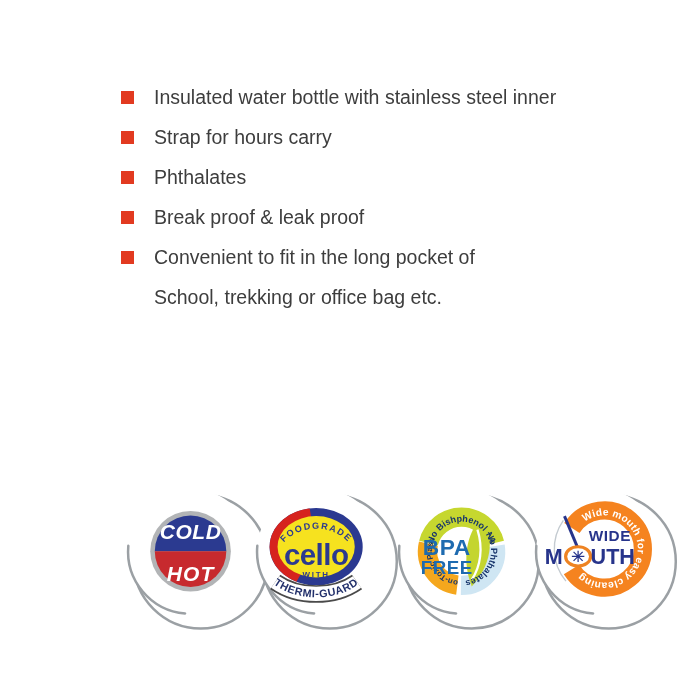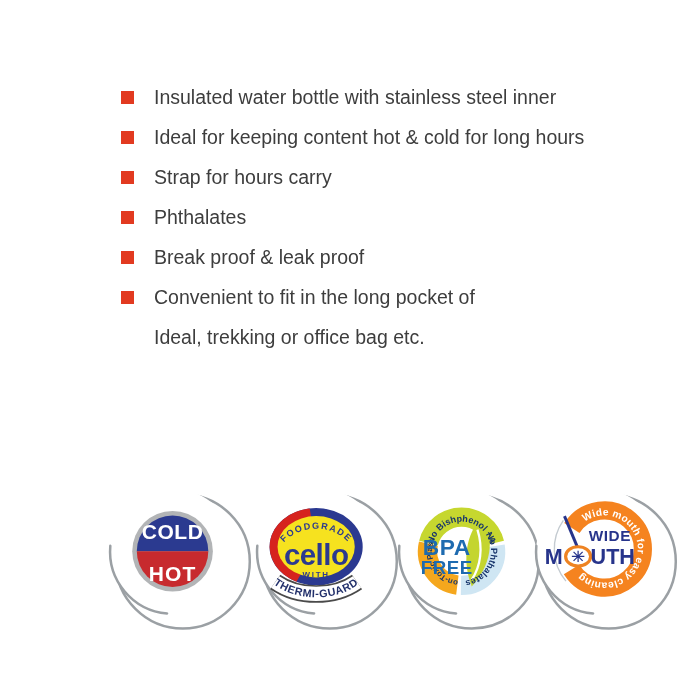--- a/index.html
+++ b/index.html
@@ -6,58 +6,54 @@
   .page{position:relative;width:700px;height:700px;background:#ffffff;overflow:hidden;
         font-family:"Liberation Sans",sans-serif;margin-left:37px;}
   .features{position:absolute;left:84px;top:84px;width:560px;}
   .feat-row{display:flex;align-items:flex-start;height:40px;}
   .bullet{flex:0 0 13px;width:13px;height:13px;background:#e23a20;margin-top:7px;}
   .bullet.hidden{visibility:hidden;}
   .feat-text{margin-left:20px;font-size:19.5px;line-height:27px;color:#3d3d3d;letter-spacing:0px;white-space:nowrap;}
   .badges{position:absolute;left:0;top:0;}
   .badge{position:absolute;width:159px;height:159px;}
   .badge svg{display:block;width:159px;height:159px;font-family:"Liberation Sans",sans-serif;}
-  .b1{left:64px;top:482px;}
+  .b1{left:82px;top:482px;font-style:italic;}
   .b2{left:211px;top:482px;}
   .b3{left:353px;top:482px;}
   .b4{left:490px;top:482px;}
 </style>
 </head>
 <body>
 
 <div class="page">
 
   <div class="features">
     <div class="feat-row">
       <span class="bullet"></span>
       <span class="feat-text">Insulated water bottle with stainless steel inner</span>
-    </div>
-    <div class="feat-row">
-      <span class="bullet"></span>
-      <span class="feat-text">Ideal for keeping content hot &amp; cold for long hours</span>
     </div>
     <div class="feat-row">
       <span class="bullet"></span>
       <span class="feat-text">Strap for hours carry</span>
     </div>
     <div class="feat-row">
       <span class="bullet"></span>
       <span class="feat-text">Phthalates</span>
     </div>
     <div class="feat-row">
       <span class="bullet"></span>
       <span class="feat-text">Break proof &amp; leak proof</span>
     </div>
     <div class="feat-row">
       <span class="bullet"></span>
       <span class="feat-text">Convenient to fit in the long pocket of</span>
     </div>
     <div class="feat-row">
       <span class="bullet hidden"></span>
-      <span class="feat-text">Ideal, trekking or office bag etc.</span>
+      <span class="feat-text">School, trekking or office bag etc.</span>
     </div>
   </div>
 
   <div class="badges">
 
     <div class="badge b1">
       <svg viewBox="0 0 140 140">
         <circle cx="72" cy="70" r="59" fill="#ffffff" stroke="#9ba0a4" stroke-width="2.2"></circle>
         <circle cx="63" cy="61" r="55" fill="#ffffff"></circle>
         <path d="M58.2 115.8 A55 55 0 0 1 8.2 56.2" fill="none" stroke="#9ba0a4" stroke-width="2.2" stroke-linecap="round"></path>

